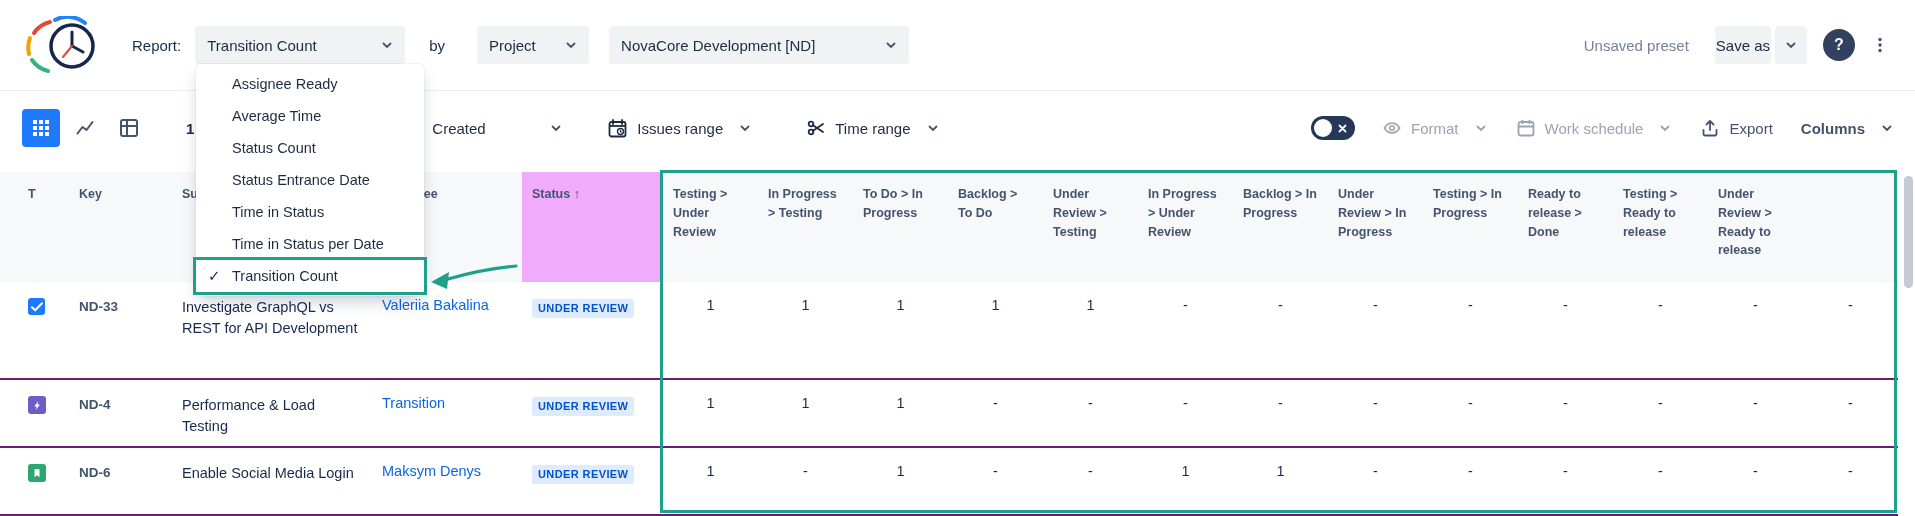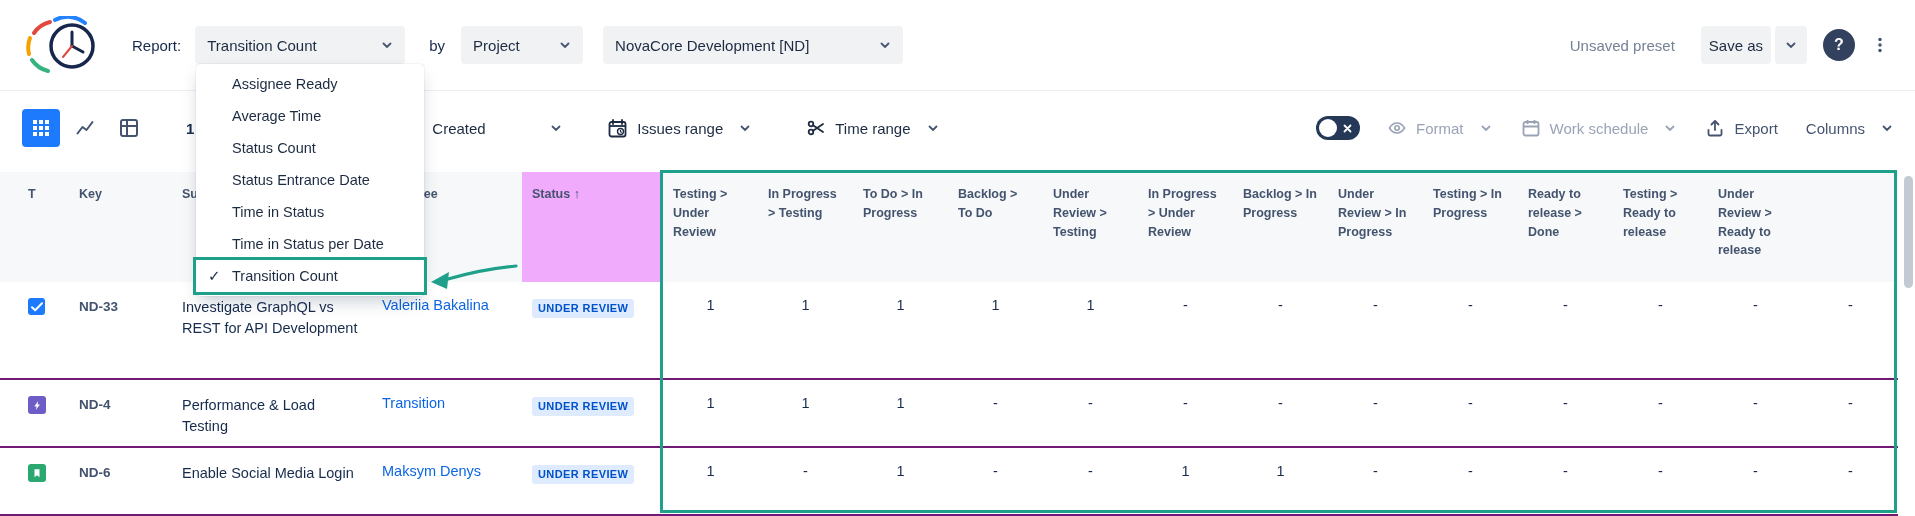--- a/index.html
+++ b/index.html
@@ -11,26 +11,26 @@
     padding:0 22px;border-bottom:1px solid #ECEDF0;background:#fff;z-index:10}
   .logo{width:86px;height:58px;flex:0 0 auto}
   .lbl{font-size:15px;color:#172B4D}
   .report-lbl{margin-left:24px}
   .dd{display:flex;align-items:center;height:38px;background:#F1F2F4;border-radius:4px;
     padding:0 12px;font-size:15px;font-weight:500;color:#1C2B41;cursor:pointer}
   .chev{display:inline-flex;color:#44546F}
   .chev svg{display:block}
   .dd-report{margin-left:14px;width:210px;justify-content:space-between}
   .by-lbl{margin-left:24px}
-  .dd-group{margin-left:16px;width:122px;justify-content:space-between}
+  .dd-group{margin-left:32px;width:112px;justify-content:space-between}
   .dd-project{margin-left:20px;width:300px;justify-content:space-between}
   .spacer{flex:1}
   .preset-status{color:#758195;font-size:15px;margin-right:26px;white-space:nowrap}
   .btn{display:flex;align-items:center;height:38px;background:#F1F2F4;border-radius:4px;
-    padding:0 8px;font-size:15px;font-weight:500;color:#1C2B41;cursor:pointer;white-space:nowrap}
+    padding:0 1px;font-size:15px;font-weight:500;color:#1C2B41;cursor:pointer;white-space:nowrap}
   .btn-save-chev{margin-left:4px;padding:0 10px}
   .btn-help{margin-left:16px;width:32px;height:32px;border-radius:50%;background:#32415E;color:#fff;
     justify-content:center;font-size:16px;font-weight:700;padding:0}
   .btn-dots{margin-left:12px;background:none;padding:0 4px}
 
   
   .toolbar2{position:absolute;left:0;top:100px;width:1915px;height:56px;display:flex;align-items:center;
     padding:0 22px;background:#fff}
   .viewbtn{width:38px;height:38px;border-radius:4px;display:flex;align-items:center;justify-content:center;
     cursor:pointer;color:#44546F;flex:0 0 auto}
@@ -44,21 +44,21 @@
   .ctl-issues{margin-left:46px}
   .ctl-time{margin-left:56px}
   .ctl.disabled{color:#9AA3B5;cursor:default}
   .ctl.disabled .chev{color:#9AA3B5}
   .toggle{width:44px;height:24px;border-radius:12px;background:#253858;position:relative;cursor:pointer;flex:0 0 auto}
   .toggle .knob{position:absolute;left:3px;top:3px;width:18px;height:18px;border-radius:50%;background:#fff}
   .toggle .x{position:absolute;right:8px;top:8px;display:inline-flex}
   .ctl-format{margin-left:28px}
   .ctl-ws{margin-left:30px}
   .ctl-export{margin-left:30px;font-weight:500;color:#44546F}
-  .ctl-columns{margin-left:28px;font-weight:400;color:#44546F}
+  .ctl-columns{margin-left:28px;font-weight:700;color:#44546F}
 
   
   .table{position:absolute;left:0;top:172px;width:1898px;z-index:1}
   .trow{display:flex;align-items:stretch}
   .thead{height:110px;background:#F7F8F9}
   .tcell{flex:0 0 auto;padding:15px 10px 0 10px;font-size:14.5px;overflow:hidden}
   .th{font-size:12.5px;font-weight:700;color:#44546F;line-height:1.5;padding-top:13px}
   .c-type{width:67px;padding-left:28px}
   .c-key{width:105px;padding-left:12px}
   .c-sum{width:196px}

